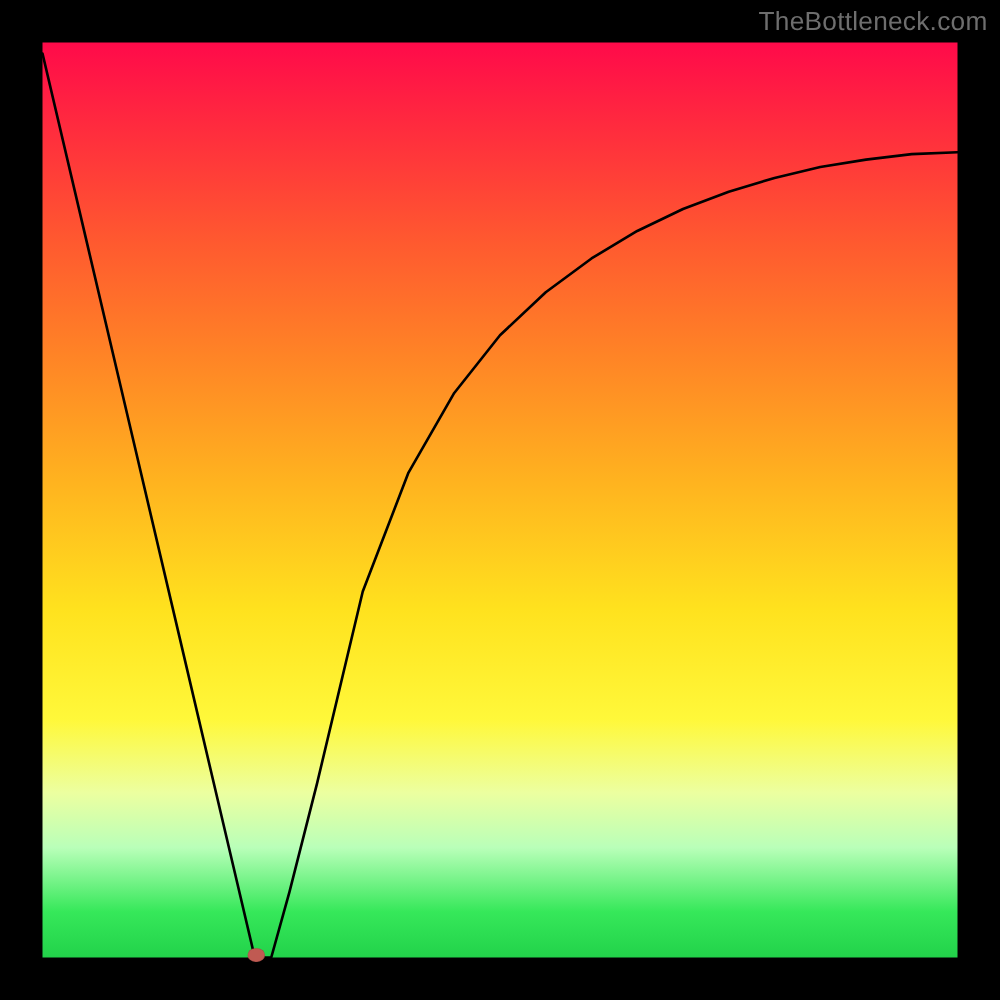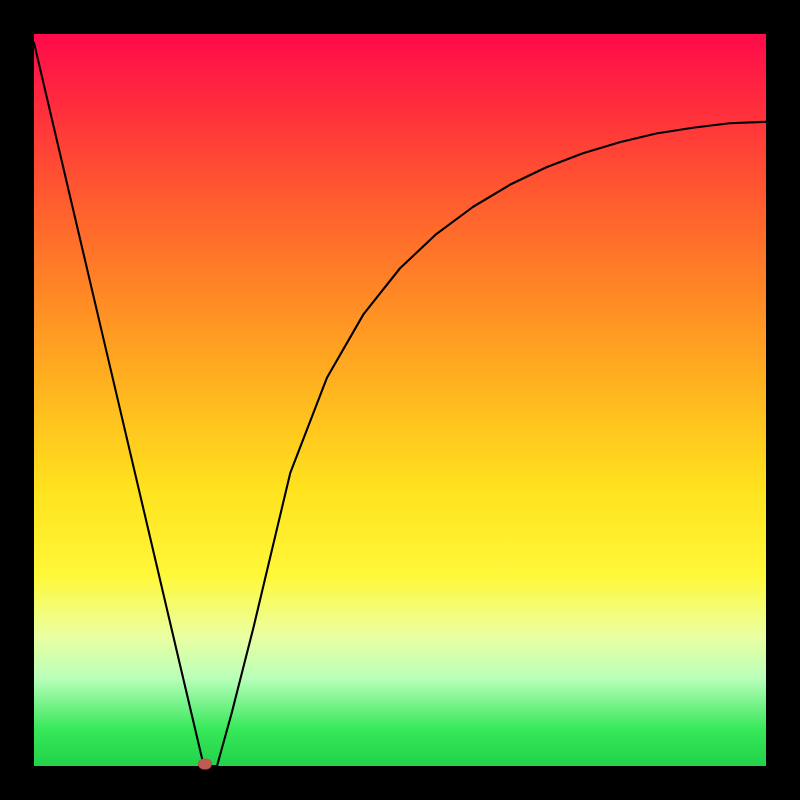--- a/index.html
+++ b/index.html
@@ -71,13 +71,14 @@
 </head>
 <body>
 
 <div class="frame">
   <div class="plot-area">
     <svg class="curve" viewBox="0 0 732 732" preserveAspectRatio="none">
       <path id="curve-path" d="M0.00,8.78 L36.60,164.70 L73.20,320.62 L109.80,476.53 L146.40,632.45 L169.82,732.00 L183.00,732.00 L197.64,679.30 L219.60,592.92 L256.20,439.20 L292.80,344.04 L329.40,280.36 L366.00,234.24 L402.60,199.84 L439.20,172.75 L475.80,150.79 L512.40,133.22 L549.00,119.32 L585.60,108.34 L622.20,99.55 L658.80,93.70 L695.40,89.30 L732.00,87.84 " fill="none" stroke="#000" stroke-width="2.1" stroke-linejoin="round" stroke-linecap="round"></path>
     </svg>
     <div class="marker" id="marker" style="left: 171.288px; top: 730px;"></div>
   </div>
+  <div class="watermark">TheBottleneck.com</div>
 </div>
 
 </body></html>

